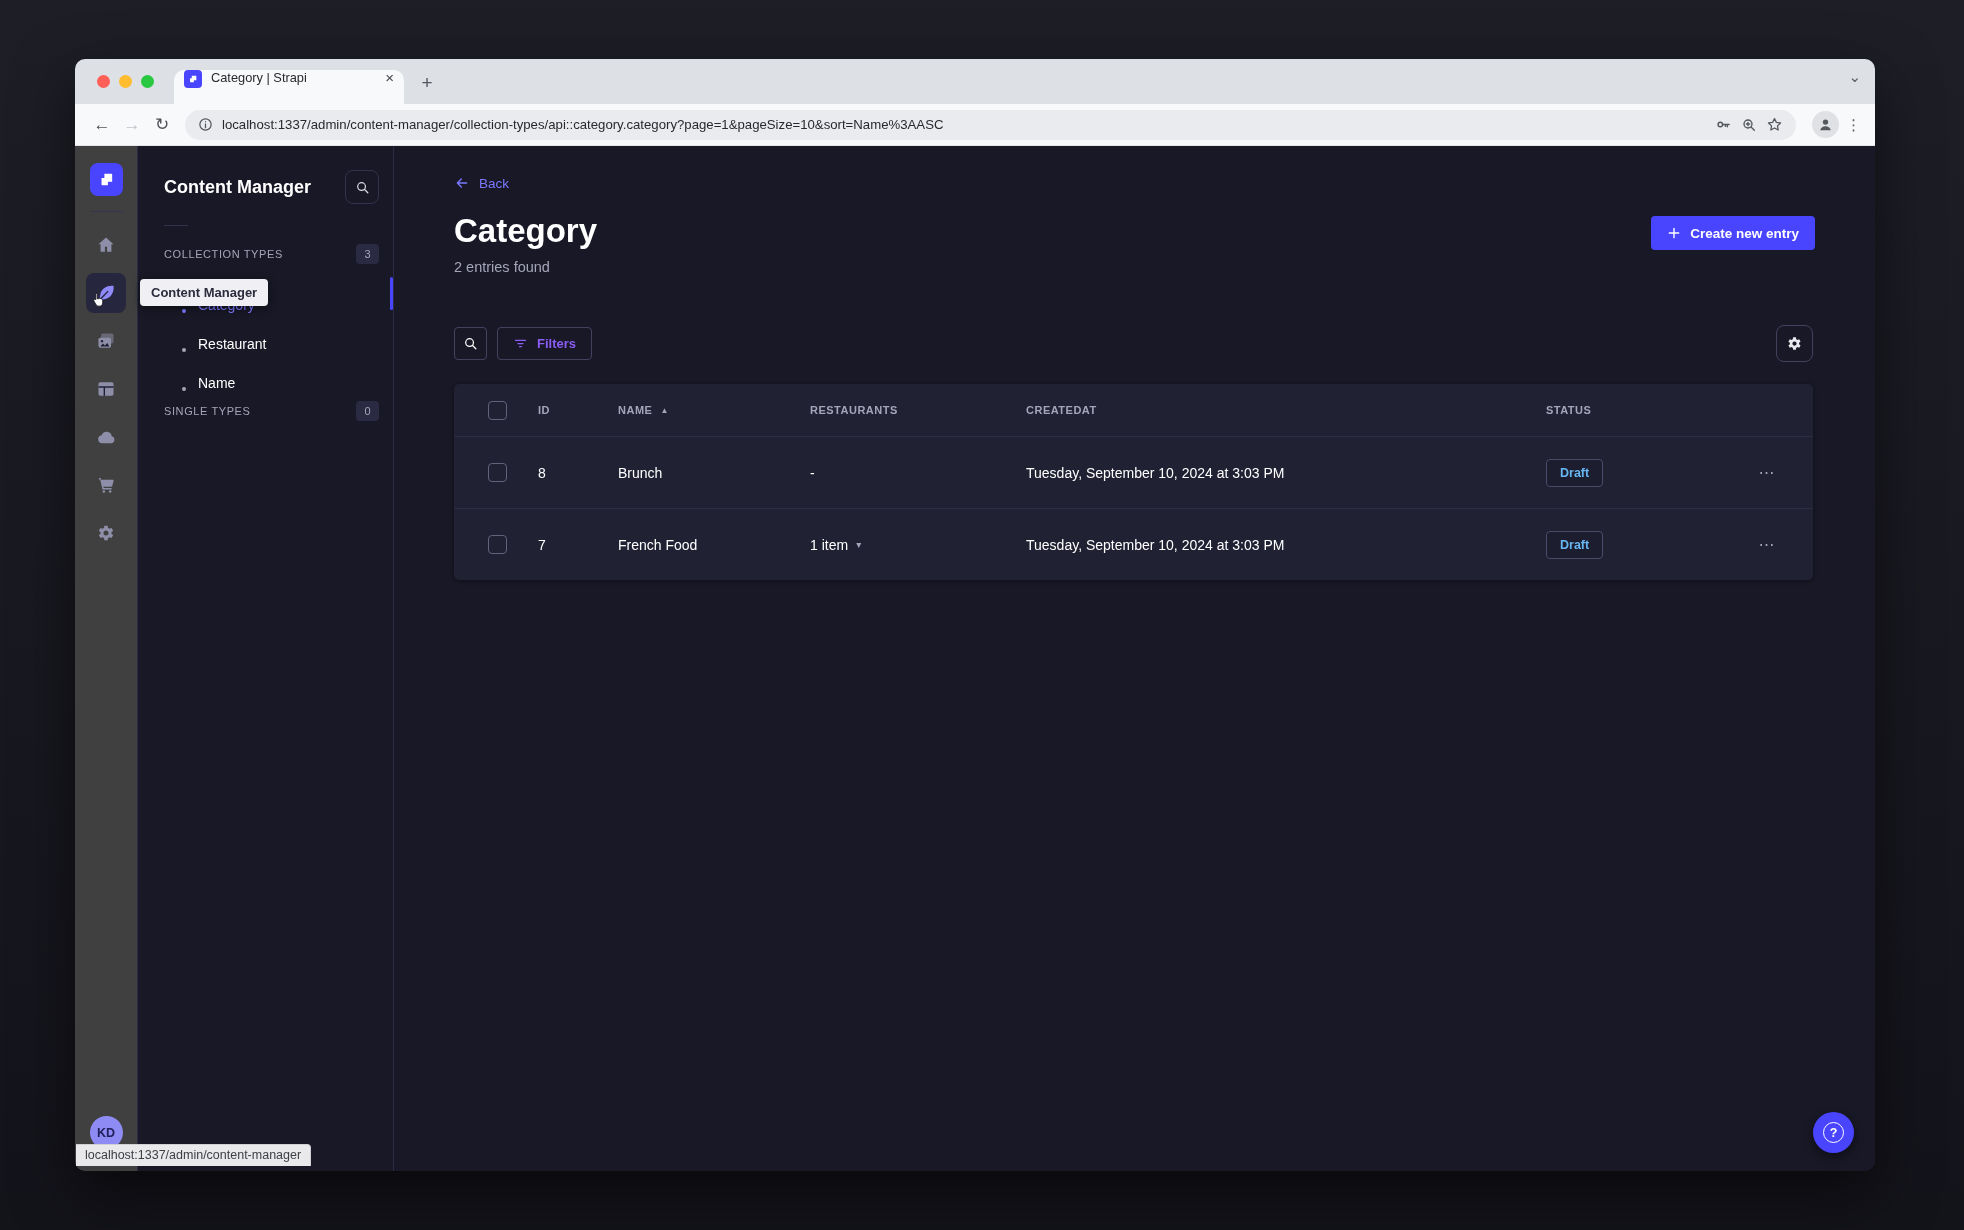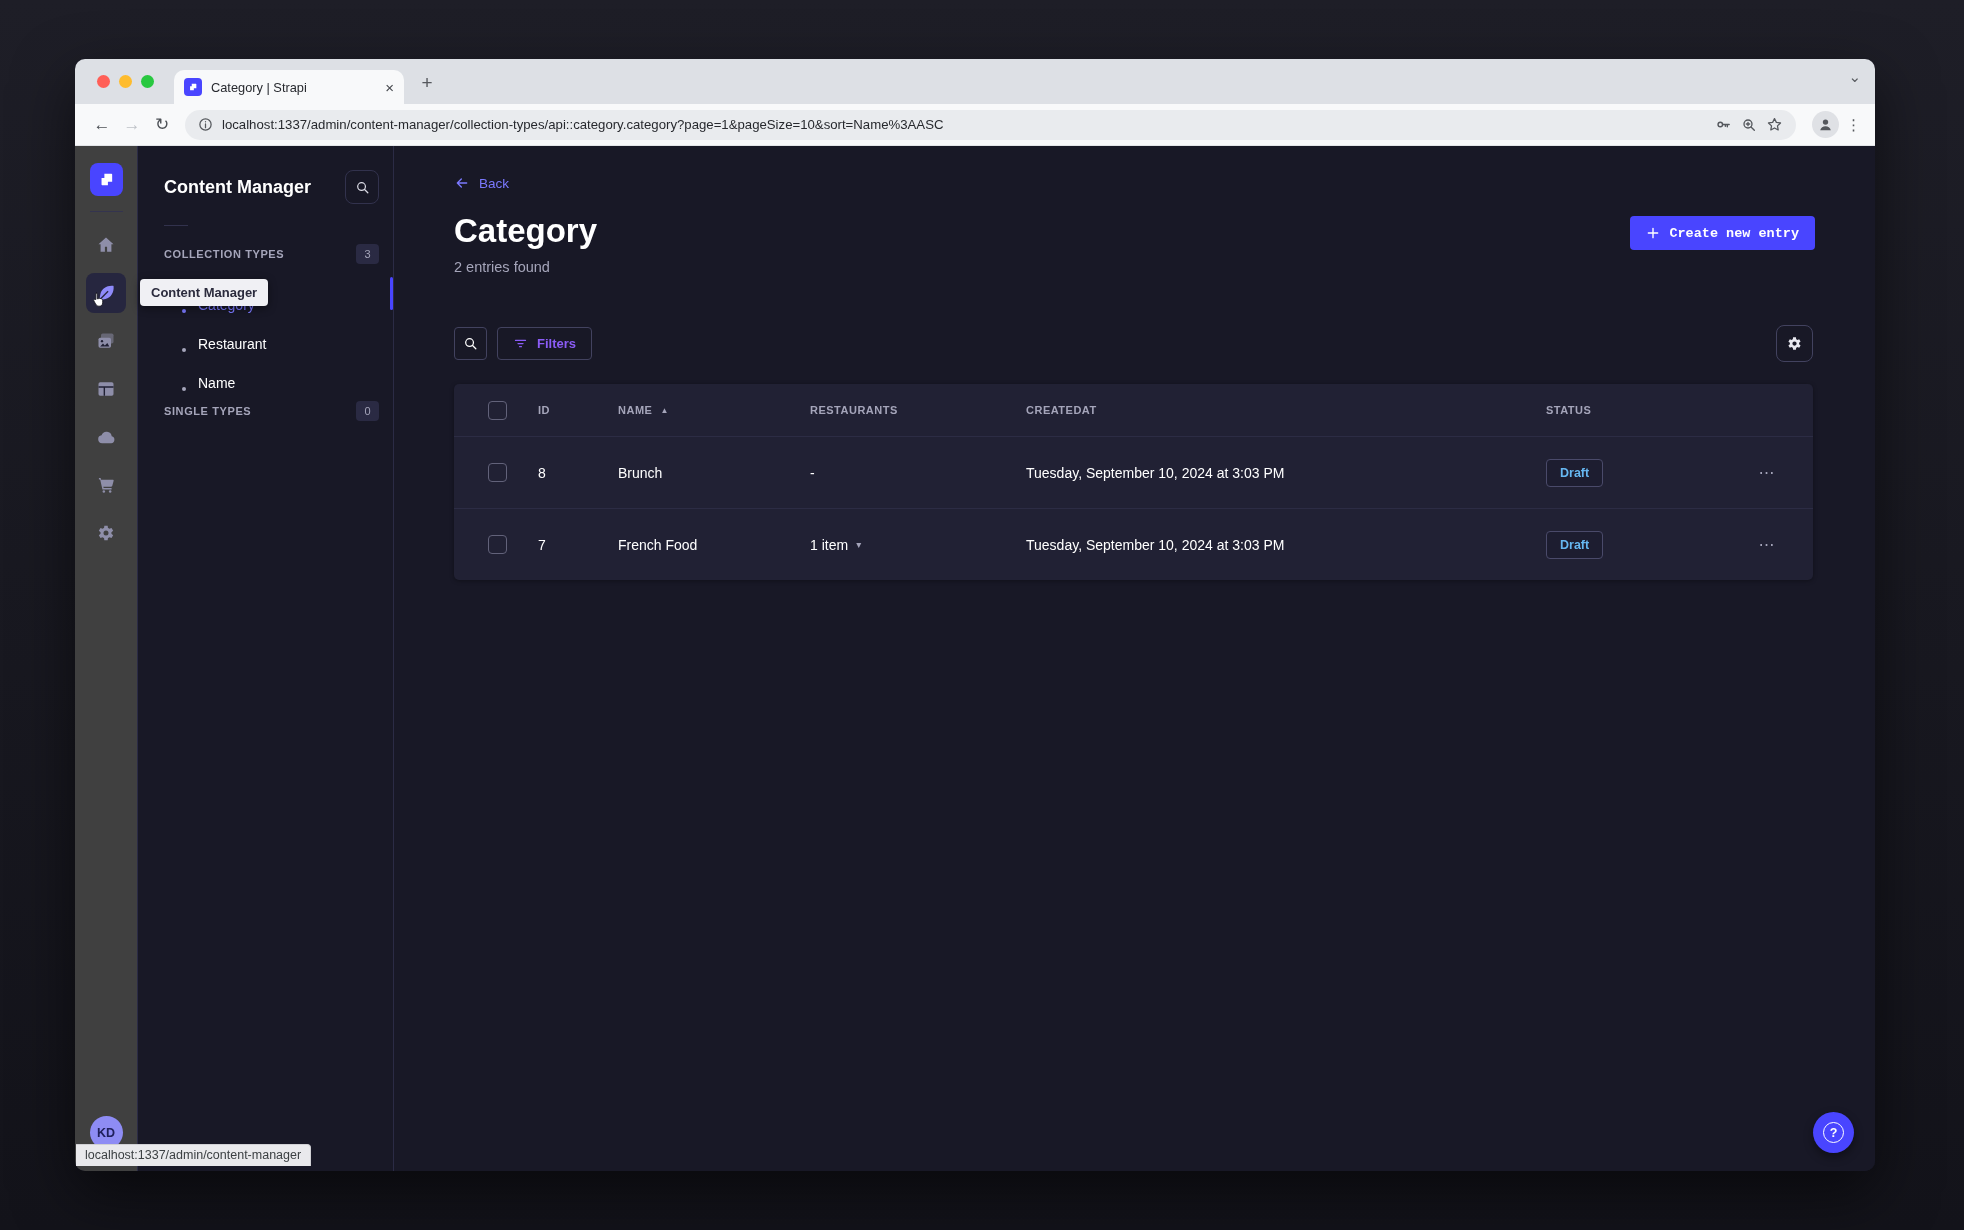--- a/index.html
+++ b/index.html
@@ -19,21 +19,21 @@
     border-radius:10px; overflow:hidden; background:#181826;
     box-shadow:0 22px 60px rgba(0,0,0,.55);
     display:flex; flex-direction:column;
   }
   .tabstrip{height:45px;background:#dde0e5;position:relative;flex-shrink:0;}
   .traffic{position:absolute;left:22px;top:16px;display:flex;gap:9px;}
   .tl-dot{width:13px;height:13px;border-radius:50%;}
   .tl-red{background:var(--traffic-red);} .tl-yellow{background:var(--traffic-yellow);} .tl-green{background:var(--traffic-green);}
   .tab{
     position:absolute;left:99px;bottom:0;width:230px;height:34px;background:#f8f9fa;
-    border-radius:10px 10px 0 0;display:flex;align-items:center;padding:0 10px;gap:9px;
+    border-radius:10px 10px 0 0;display:flex;padding:0 10px;gap:9px;
   }
   .favicon{width:18px;height:18px;border-radius:4px;background:var(--primary);display:grid;place-items:center;flex-shrink:0;}
   .tab-title{font-size:12.8px;color:#27292e;flex:1;white-space:nowrap;overflow:hidden;}
   .tab-close{color:#44474c;font-size:15px;line-height:1;cursor:default;}
   .newtab{position:absolute;left:340px;top:12px;width:24px;height:24px;color:#55585d;font-size:19px;display:grid;place-items:center;}
   .strip-chevron{position:absolute;right:14px;top:9px;color:#55585d;font-size:15px;}
   .toolbar{height:42px;background:#f8f9fa;display:flex;align-items:center;padding:0 12px;flex-shrink:0;border-bottom:1px solid #e3e5e8;}
   .nav-ico{width:30px;text-align:center;font-size:17px;color:#4d5156;flex-shrink:0;}
   .nav-ico.disabled{color:#bec2c7;}
   .omnibox{flex:1;height:30px;background:#e9ebee;border-radius:15px;margin:0 8px;display:flex;align-items:center;padding:0 13px;gap:9px;min-width:0;}
@@ -50,35 +50,35 @@
   .rail-btn.active{background:#26263f;color:#8e8afa;}
   .cursor-hand{position:absolute;left:3px;top:17px;pointer-events:none;}
   .rail-avatar{margin-top:auto;margin-bottom:22px;width:33px;height:33px;border-radius:50%;background:#8e8cf4;color:#20205c;font-size:12.5px;font-weight:bold;display:grid;place-items:center;}
   
   .subnav{width:256px;background:#181826;border-right:1px solid #2b2b45;padding-top:24px;position:relative;flex-shrink:0;}
   .subnav-head{display:flex;align-items:center;justify-content:space-between;padding:0 14px 0 26px;}
   .subnav-title{font-size:18px;font-weight:bold;color:#fff;}
   .search-btn{width:34px;height:34px;border:1px solid #32324d;border-radius:8px;display:grid;place-items:center;color:#d9d9e3;background:transparent;}
   .subnav-divider{width:24px;height:1px;background:#32324d;margin:21px 0 16px 26px;}
   .section-row{display:flex;align-items:center;justify-content:space-between;padding:0 14px 0 26px;height:24px;}
-  .section-label{font-size:11px;font-weight:bold;color:#a5a5ba;letter-spacing:.6px;}
+  .section-label{font-size:11px;font-weight:normal;color:#a5a5ba;letter-spacing:.6px;}
   .count-badge{min-width:23px;height:20px;background:#2a2a43;border-radius:4px;color:#a5a5ba;font-size:11px;display:grid;place-items:center;padding:0 6px;}
   .subnav-items{margin:8px 0 6px;}
   .subnav-item{height:39px;display:flex;align-items:flex-end;gap:12px;padding-left:44px;font-size:14px;color:#fff;position:relative;}
   .bullet{width:4px;height:4px;border-radius:50%;background:#a5a5ba;flex-shrink:0;}
   .subnav-item.active{color:var(--primary-light);}
   .subnav-item.active .bullet{background:var(--primary-light);}
   .active-indicator{position:absolute;right:0;top:3px;bottom:3px;width:3px;border-radius:2px;background:var(--primary);}
   
   .main{flex:1;position:relative;padding:29px 62px 0 60px;min-width:0;}
   .back-row{display:inline-flex;align-items:center;gap:9px;color:var(--primary-light);font-size:13.5px;}
   .page-title{font-size:33px;font-weight:bold;color:#fff;margin-top:17px;}
   .subtitle{font-size:14.5px;color:#a5a5ba;margin-top:9px;}
   .create-btn{position:absolute;right:60px;top:70px;height:34px;background:var(--primary);border:none;border-radius:4px;color:#fff;
-    font-size:13.5px;font-weight:600;display:flex;align-items:center;gap:9px;padding:8px 16px;font-family:Liberation Mono, monospace;}
+    font-size:13.5px;font-weight:600;display:flex;align-items:center;gap:9px;padding:8px 16px;font-family:Liberation Sans, sans-serif;}
   .filters-row{margin-top:50px;display:flex;align-items:center;gap:10px;}
   .icon-btn{width:33px;height:33px;border:1px solid #42425f;border-radius:4px;background:transparent;display:grid;place-items:center;color:#fff;}
   .filters-btn{height:33px;border:1px solid #42425f;border-radius:4px;background:transparent;color:#8b5cf6;font-size:13px;font-weight:600;
     display:flex;align-items:center;gap:9px;padding:0 15px;font-family:inherit;}
   .gear-btn{margin-left:auto;width:37px;height:37px;border:1px solid #42425f;border-radius:8px;background:transparent;display:grid;place-items:center;color:#e8e8f0;}
   .table-card{margin-top:22px;background:#212134;border-radius:5px;box-shadow:0 1px 4px rgba(0,0,0,.35);}
   .t-grid{display:grid;grid-template-columns:50px 80px 192px 216px 520px 1fr 56px;align-items:center;padding-left:34px;padding-right:10px;}
   .t-header{height:52px;}
   .th{font-size:11px;font-weight:bold;color:#a5a5ba;letter-spacing:.5px;display:flex;align-items:center;gap:8px;}
   .sort-arrow{font-size:8px;color:#a5a5ba;}

